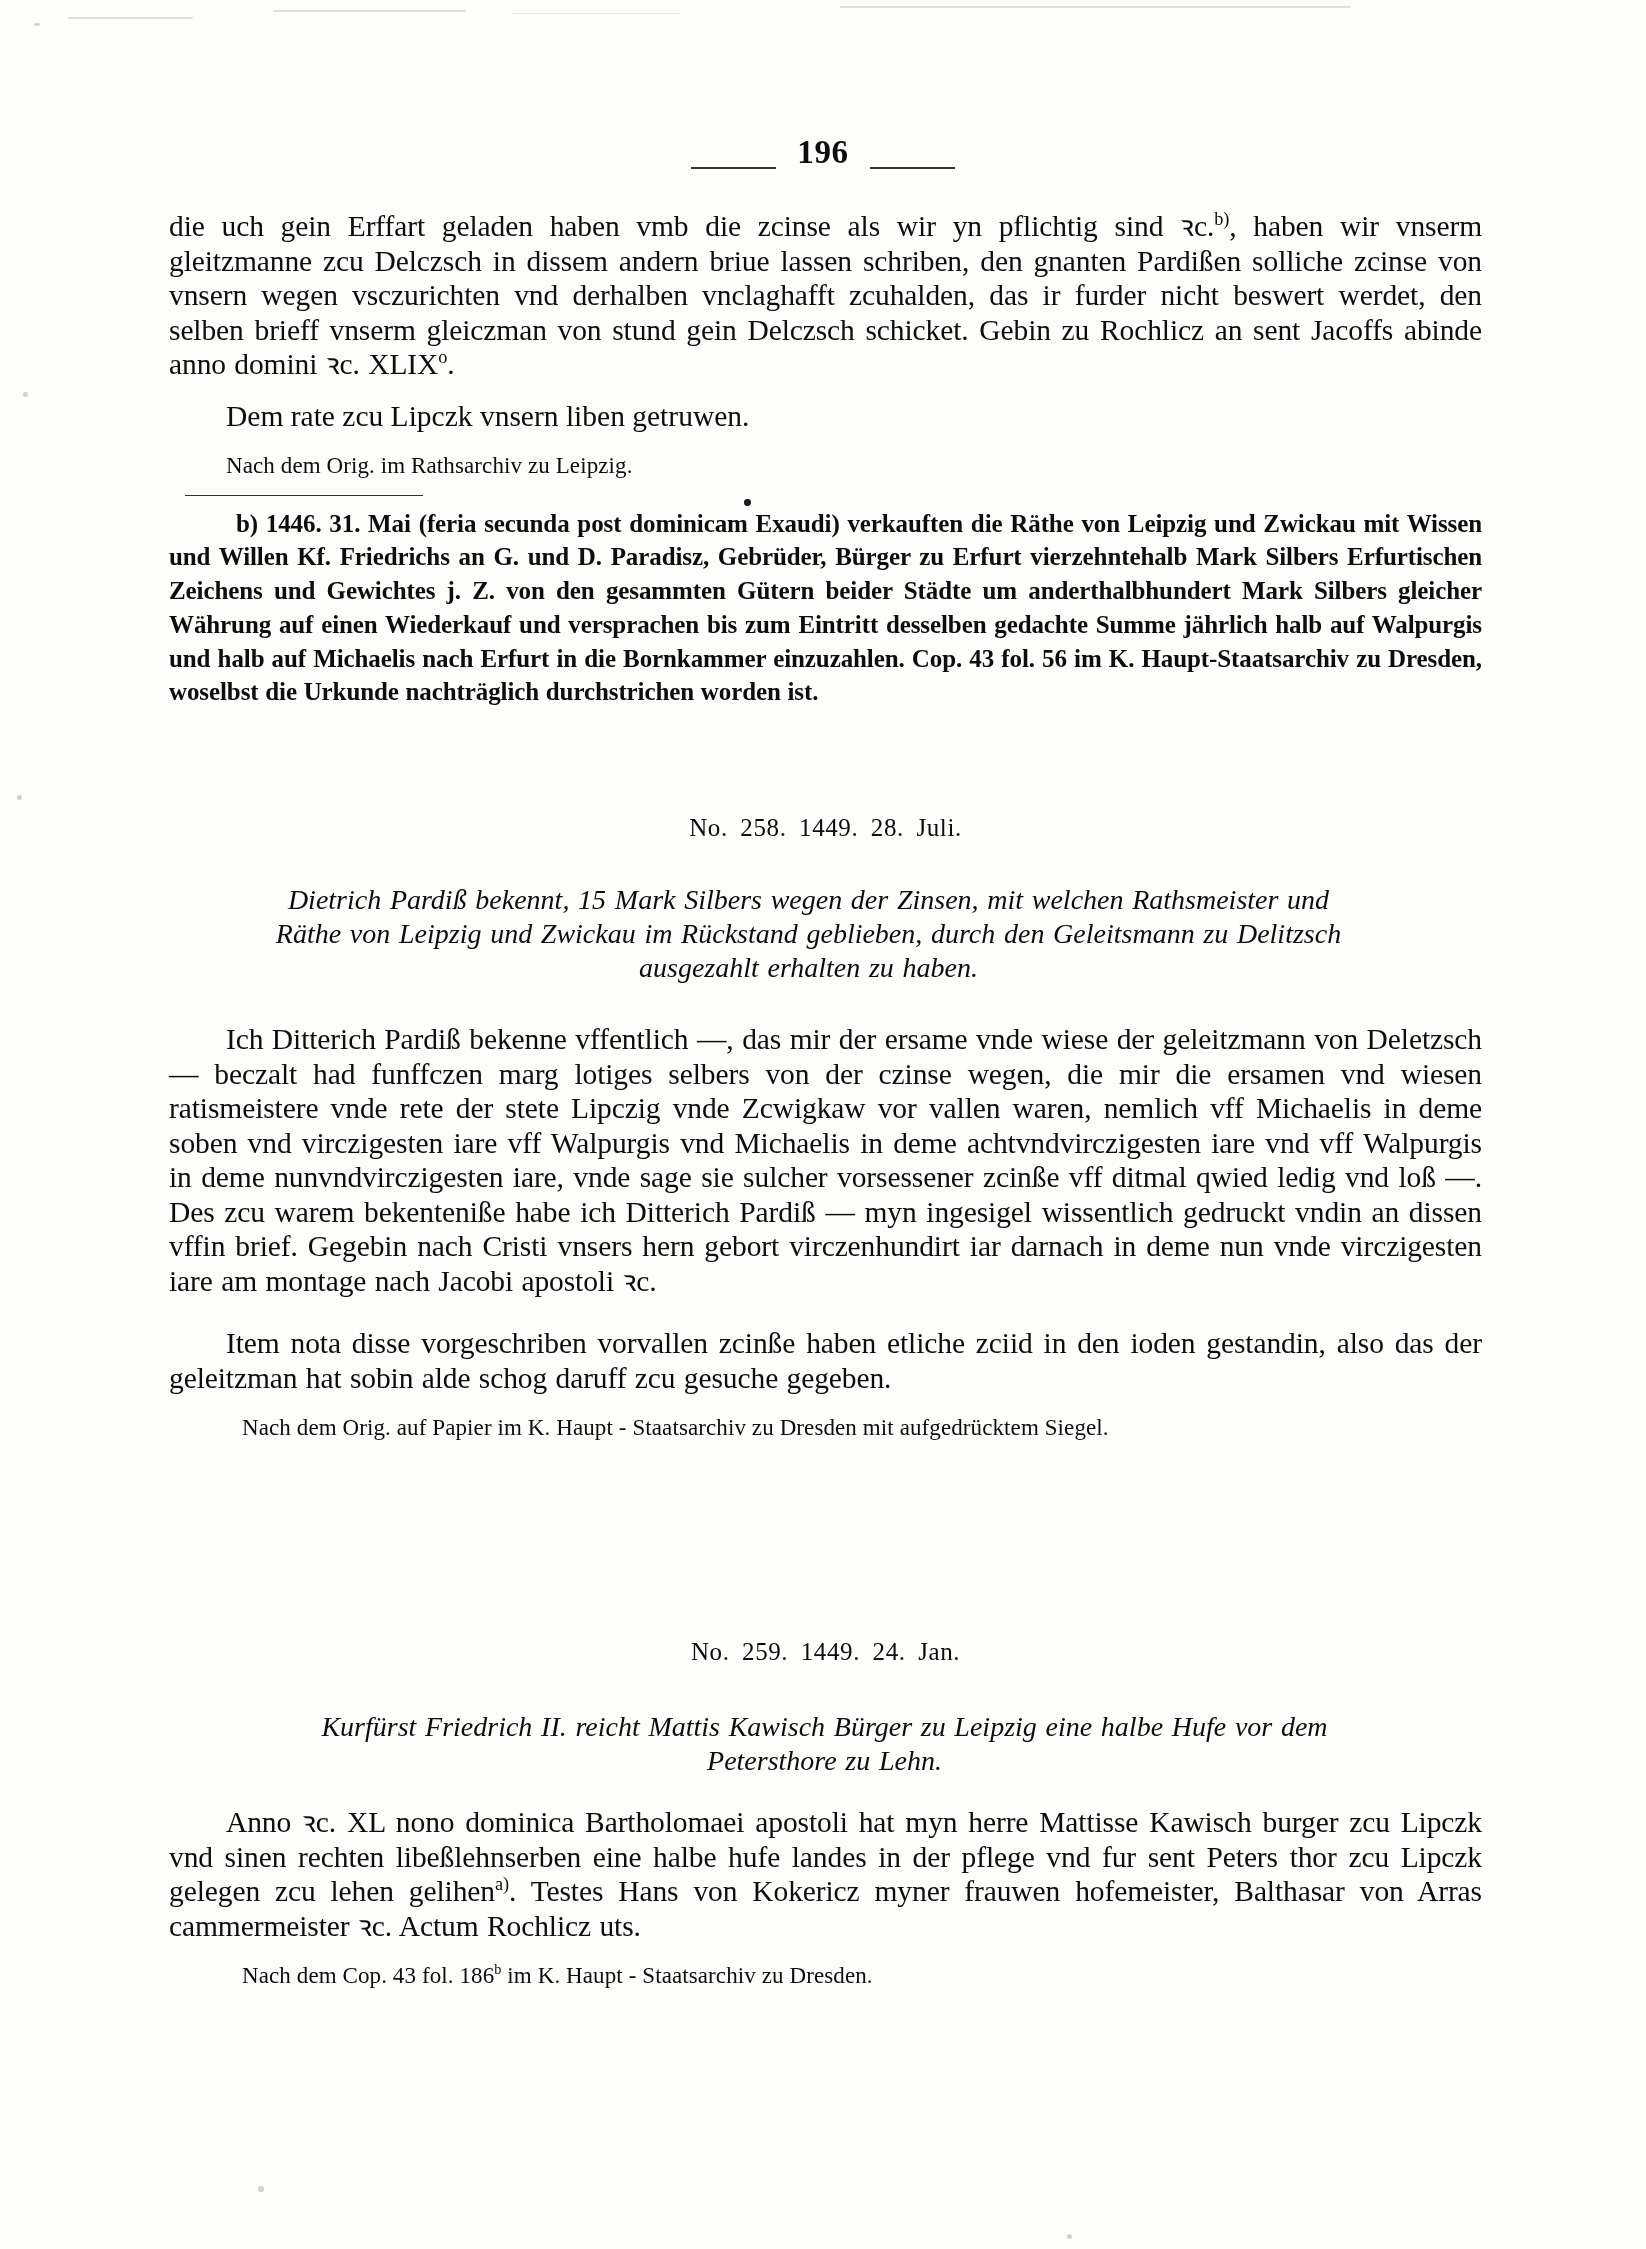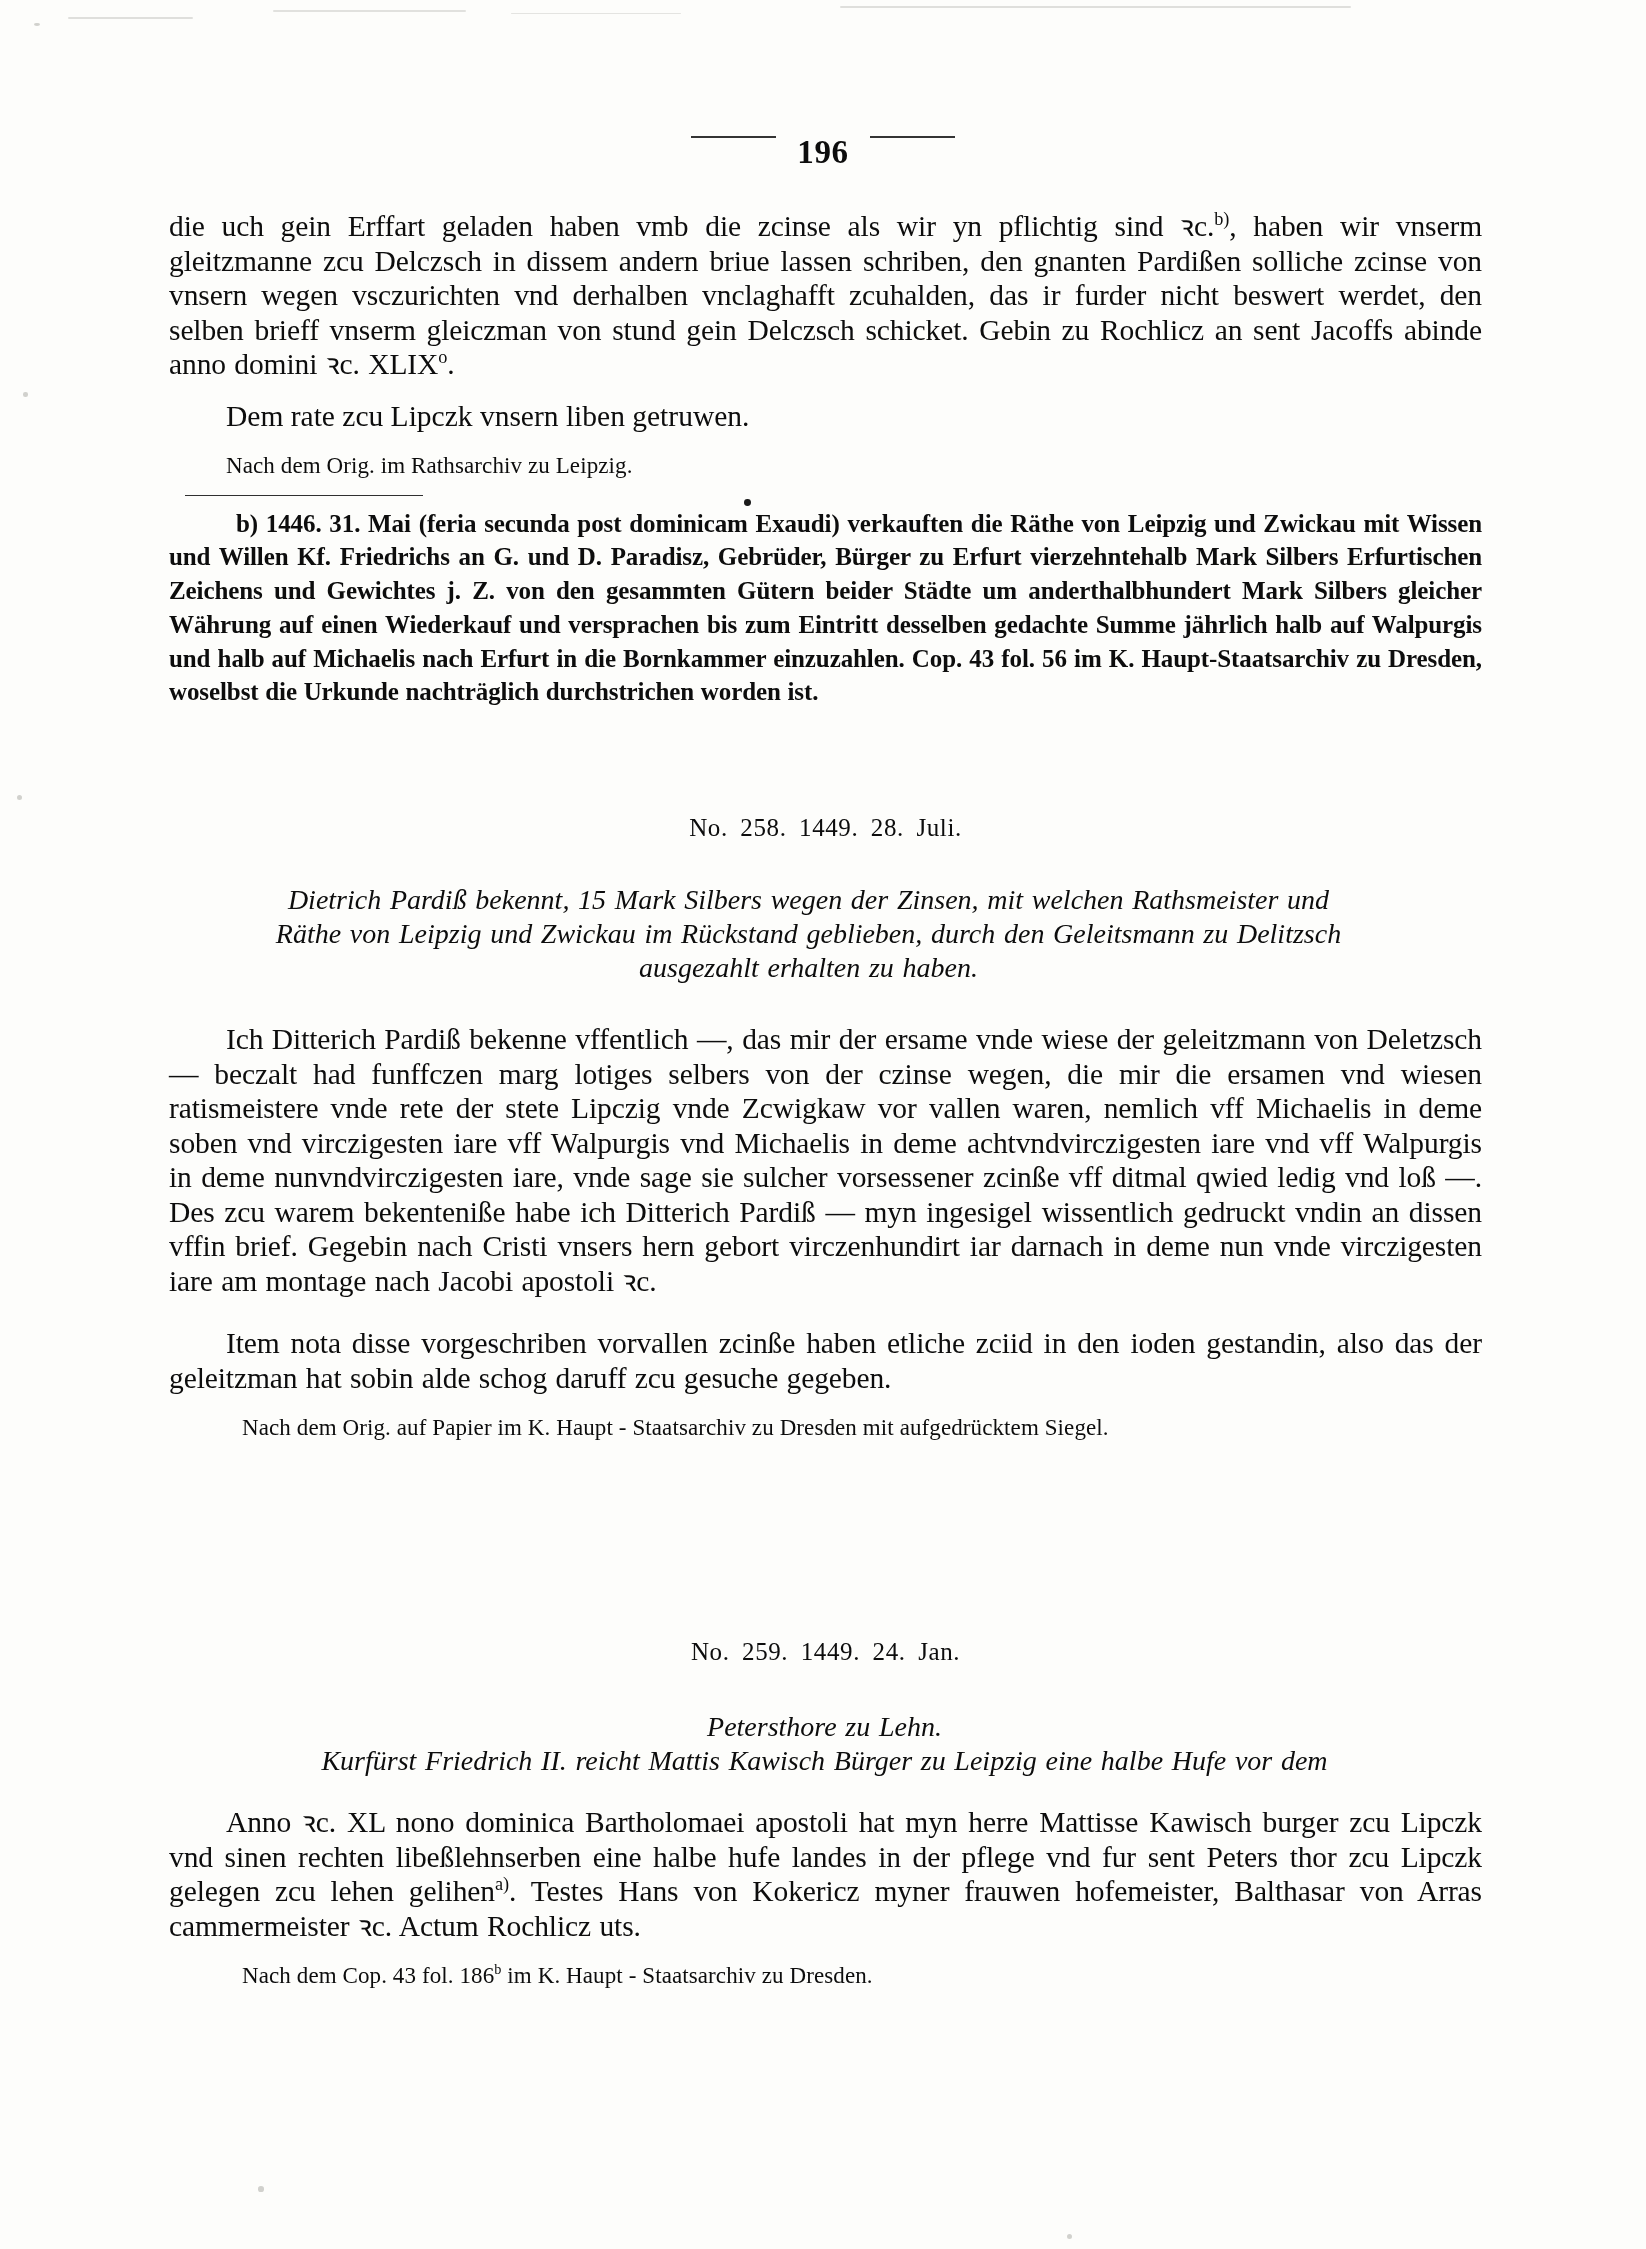--- a/index.html
+++ b/index.html
@@ -24,21 +24,21 @@
     border-radius: 50%;
     opacity: .45;
   }
 
   
   .runhead {
     position: absolute;
     top: 136px;
     left: 0; right: 0;
     display: flex;
-    align-items: flex-start;
+    align-items: flex-end;
     justify-content: center;
     gap: 21px;
   }
   .runhead .rule {
     width: 85px;
     height: 2.3px;
     background: #111;
     opacity: .85;
   }
   .runhead .rule.left { height: 1.7px; }
@@ -190,22 +190,22 @@
     <p class="body indent">Ich Ditterich Pardiß bekenne vffentlich —, das mir der ersame vnde wiese der geleitzmann von Deletzsch — beczalt had funffczen marg lotiges selbers von der czinse wegen, die mir die ersamen vnd wiesen ratismeistere vnde rete der stete Lipczig vnde Zcwigkaw vor vallen waren, nemlich vff Michaelis in deme soben vnd virczigesten iare vff Walpurgis vnd Michaelis in deme achtvndvirczigesten iare vnd vff Walpurgis in deme nunvndvirczigesten iare, vnde sage sie sulcher vorsessener zcinße vff ditmal qwied ledig vnd loß —. Des zcu warem bekenteniße habe ich Ditterich Pardiß — myn ingesigel wissentlich gedruckt vndin an dissen vffin brief. Gegebin nach Cristi vnsers hern gebort virczenhundirt iar darnach in deme nun vnde virczigesten iare am montage nach Jacobi apostoli ꝛc.</p>
     <p class="body indent" style="margin-top:28px;">Item nota disse vorgeschriben vorvallen zcinße haben etliche zciid in den ioden gestandin, also das der geleitzman hat sobin alde schog daruff zcu gesuche gegeben.</p>
     <p class="source centeredish">Nach dem Orig. auf Papier im K. Haupt - Staatsarchiv zu Dresden mit aufgedrücktem Siegel.</p>
   </div>
 
   <div class="col" style="top:1638px;">
     <h2 class="entry-head">No. 259.   1449.   24. Jan.</h2>
   </div>
 
   <div class="col" style="top:1710px; left:204px; width:1241px;">
+    <p class="regest">Kurfürst Friedrich II. reicht Mattis Kawisch Bürger zu Leipzig eine halbe Hufe vor dem</p>
     <p class="regest centered">Petersthore zu Lehn.</p>
-    <p class="regest">Kurfürst Friedrich II. reicht Mattis Kawisch Bürger zu Leipzig eine halbe Hufe vor dem</p>
   </div>
 
   <div class="col" style="top:1805px;">
     <p class="body indent"><span>Anno ꝛc. XL nono dominica Bartholomaei apostoli hat myn herre Mattisse Kawisch burger zcu Lipczk vnd sinen rechten libeßlehnserben eine halbe hufe landes in der pflege vnd fur sent Peters thor zcu Lipczk gelegen zcu lehen gelihen</span><sup class="marker">a)</sup><span>. Testes Hans von Kokericz myner frauwen hofemeister, Balthasar von Arras cammermeister ꝛc.   Actum Rochlicz uts.</span></p>
 
     <p class="source" style="text-indent:73px;"><span>Nach dem Cop. 43 fol. 186</span><sup class="marker">b</sup><span> im K. Haupt - Staatsarchiv zu Dresden.</span></p>
 
   </div>
 
 </div>

